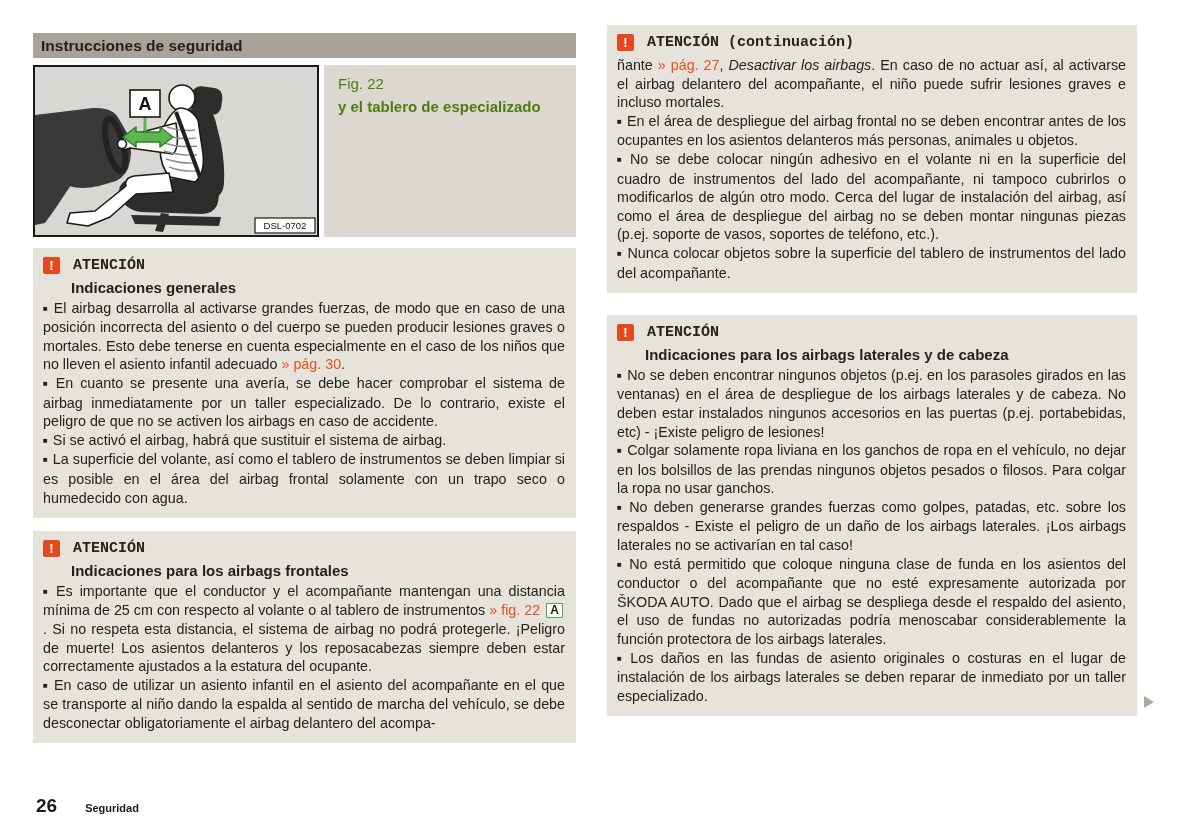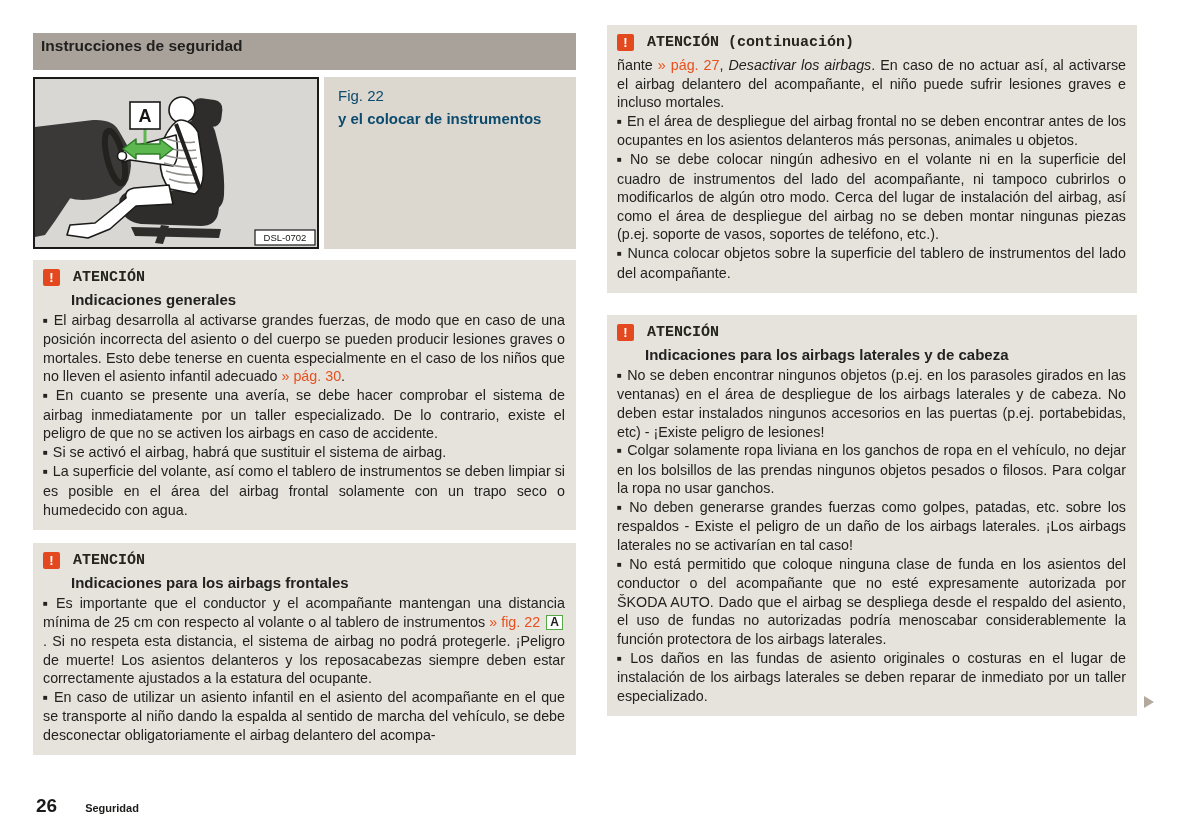--- a/index.html
+++ b/index.html
@@ -19,30 +19,30 @@
     width:1191px;height:840px;position:relative;overflow:hidden;
     font-family:"Liberation Sans","DejaVu Sans",sans-serif;
     color:#232220;
   }
   .col{position:absolute;}
   .col-left{left:33px;top:33px;width:543px;}
   .col-right{left:607px;top:25px;width:530px;}
 
   .section-header{
     background:var(--header-bar-bg);
-    height:37px;line-height:25px;padding-left:8px;
+    height:25px;line-height:25px;padding-left:8px;
     font-size:15.5px;font-weight:bold;color:#211f1d;
   }
 
   .figure-row{display:flex;margin-top:7px;gap:5px;}
   .figure-image{width:286px;height:172px;flex:none;}
   .figure-image svg{display:block;}
   .figure-caption{
     flex:1;background:var(--caption-bg);
-    padding:9px 10px 8px 14px;font-size:15px;line-height:20px;color:#0c4a6e;
+    padding:9px 10px 8px 14px;font-size:15px;line-height:20px;color:#4d7c0f;
   }
   .fig-label{margin-bottom:3px;}
   .fig-title{font-weight:bold;}
 
   .warning-box{
     background:var(--box-bg);
     padding:9px 11px 11px 10px;
     margin-top:11px;
     position:relative;
   }
@@ -136,21 +136,21 @@
           <text x="112" y="45" text-anchor="middle" font-size="18" font-weight="bold" fill="#161513">A</text>
         </g>
         <g>
           <rect x="222" y="153" width="60" height="15" fill="#ffffff" stroke="#1a1a18" stroke-width="1.2"></rect>
           <text x="252" y="164" text-anchor="middle" font-size="9.5" fill="#161513">DSL-0702</text>
         </g>
       </svg>
     </div>
     <div class="figure-caption">
       <div class="fig-label">Fig. 22</div>
-      <div class="fig-title">y el colocar de instrumentos</div>
+      <div class="fig-title">y el tablero de especializado</div>
     </div>
   </div>
 
   <section class="warning-box first">
     <div class="warning-title-row">
       <span class="warning-icon">!</span>
       <span class="warning-title">ATENCIÓN</span>
     </div>
     <div class="box-subtitle optional">Indicaciones generales</div>
     <div class="box-body">

